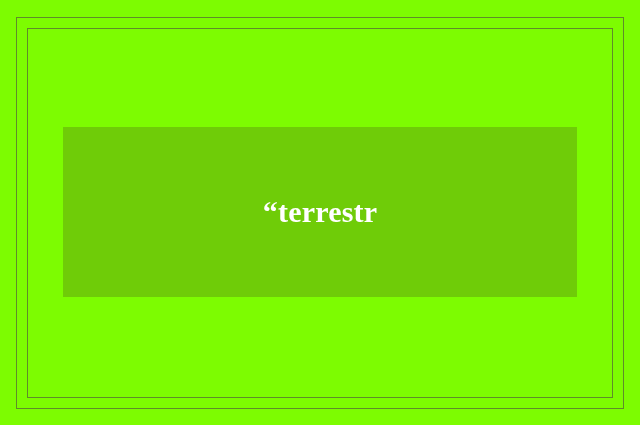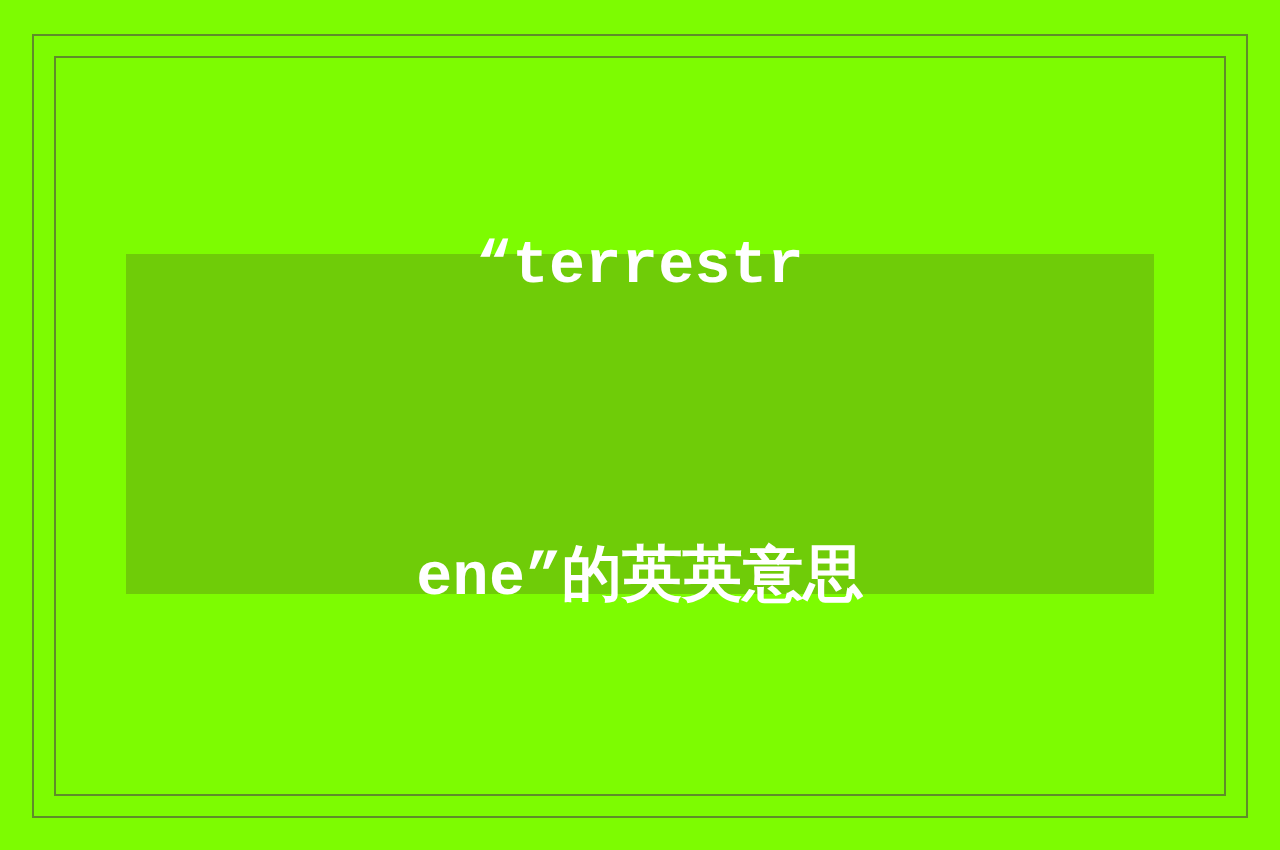--- a/index.html
+++ b/index.html
@@ -59,21 +59,21 @@
     align-items: center;
     justify-content: center;
     box-sizing: border-box;
   }
 
   .panel-title {
     margin: 0;
     width: 100%;
     text-align: center;
     color: #ffffff;
-    font-family: Liberation Mono, monospace;
+    font-family: Liberation Serif, serif;
     font-weight: bold;
     font-size: 30px;
     line-height: 52px;
     letter-spacing: 0.2px;
     white-space: pre;
   }
 
   .title-line {
     display: block;
   }
@@ -83,17 +83,16 @@
 
 <div id="poster">
 
   <div class="frame frame-outer"></div>
 
   <div class="frame frame-inner"></div>
 
   <div class="panel">
     <h1 class="panel-title">
       <span class="title-line">“terrestr</span>
-      <span class="title-line">ene”的英英意思</span>
     </h1>
   </div>
 
 </div>
 
 </body></html>

